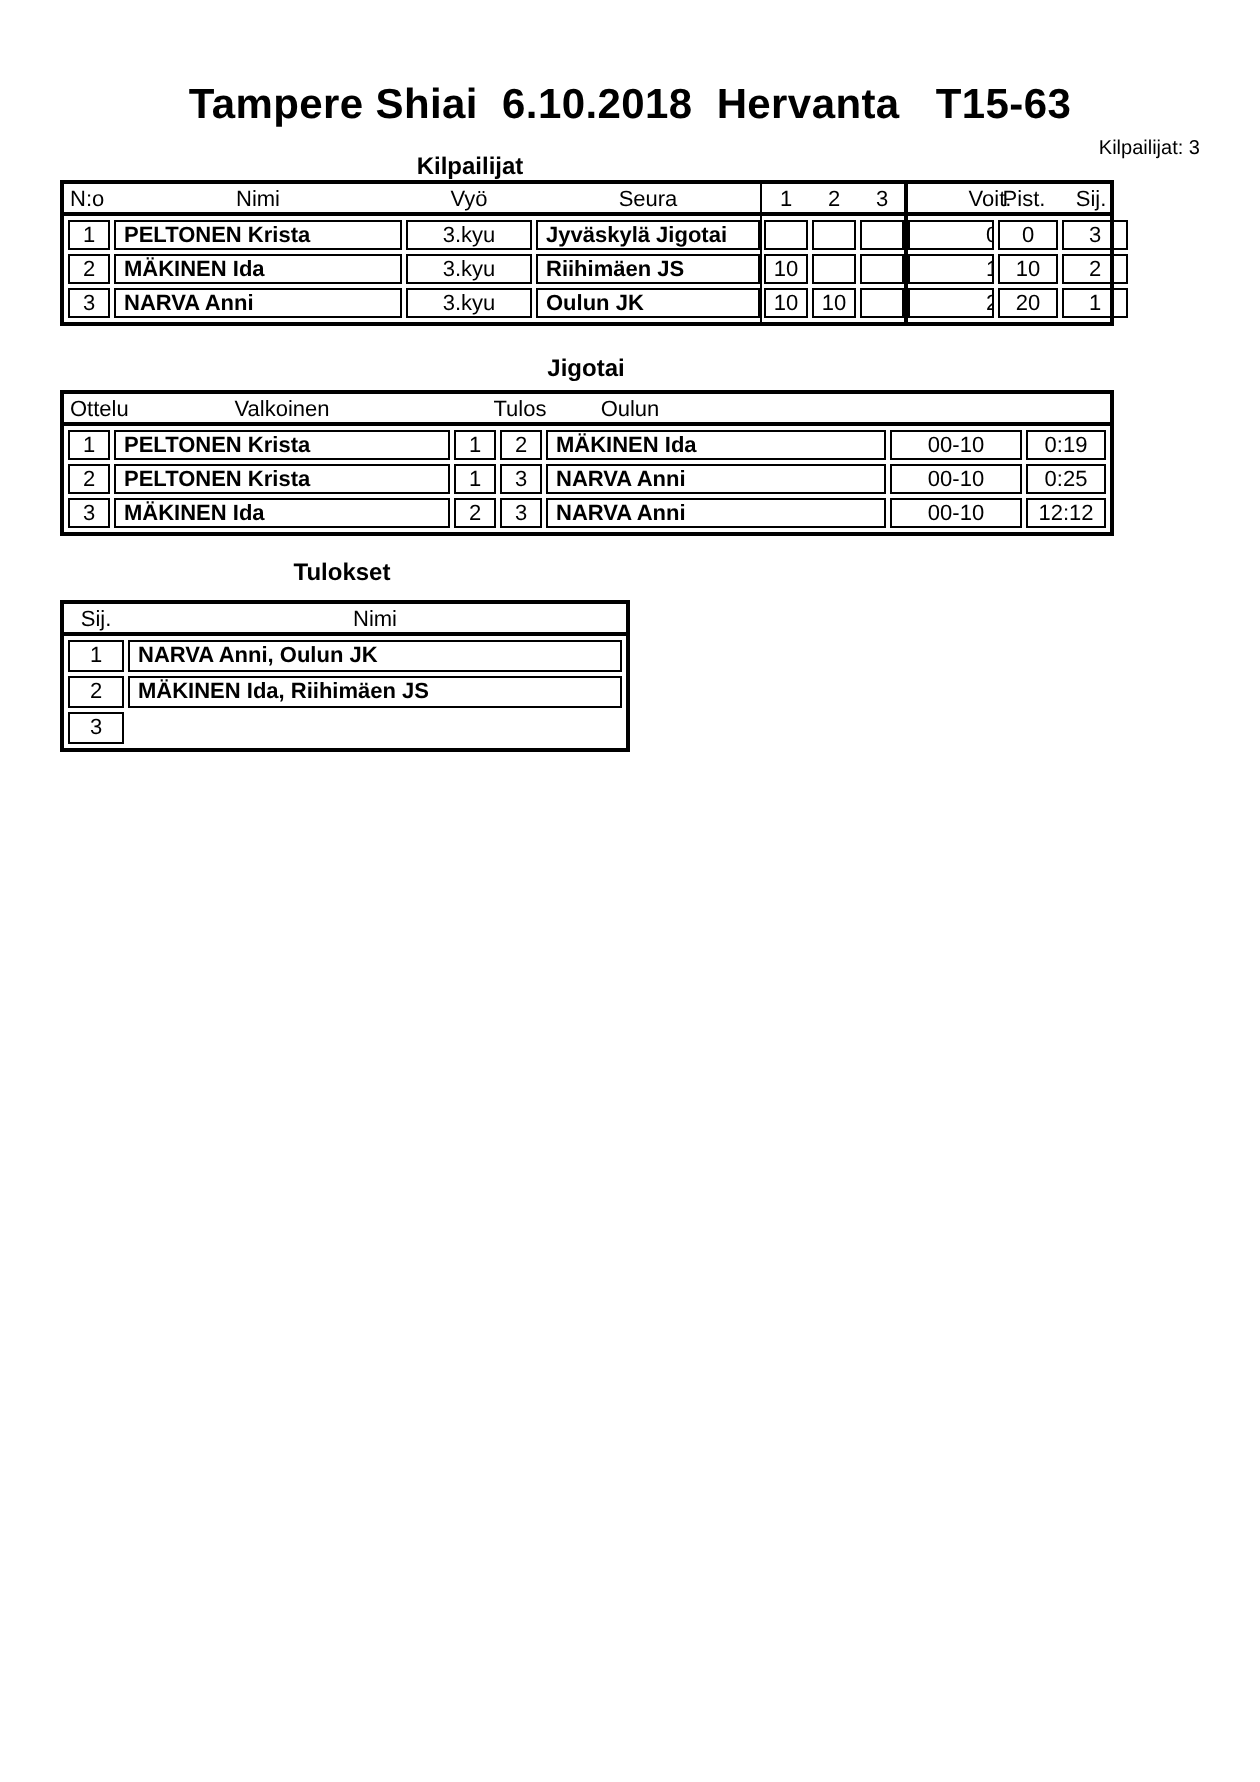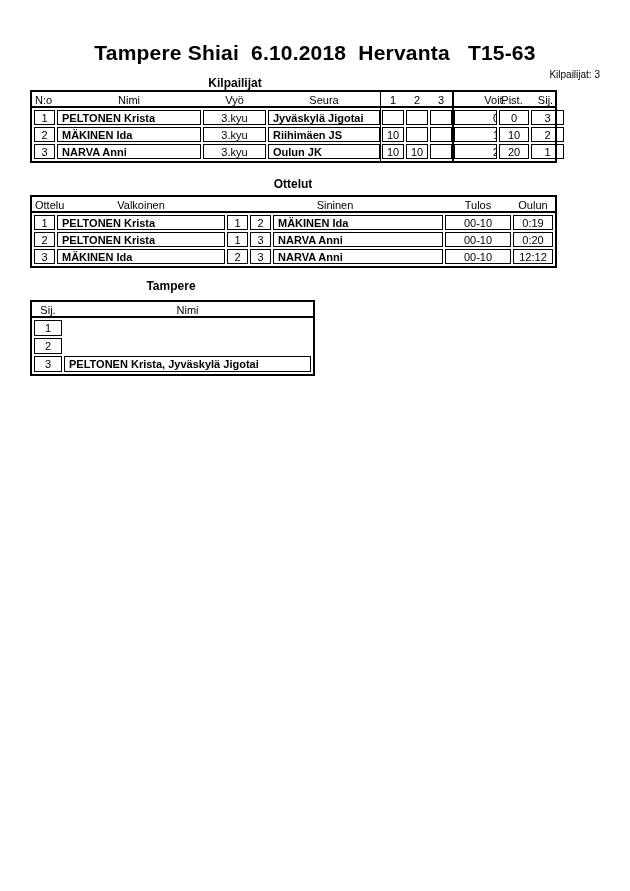--- a/index.html
+++ b/index.html
@@ -146,71 +146,71 @@
       <div class="c cw-s"></div>
       <div class="c cw-voit">2</div>
       <div class="c cw-pist">20</div>
       <div class="c cw-sij">1</div>
     </div>
   </div>
   <div class="vline thin"></div>
   <div class="vline thick"></div>
 </div>
 
-<div class="sec-title" id="title-ottelut">Ottelut</div>
+<div class="sec-title" id="title-ottelut">Jigotai</div>
 <div class="tbl" id="tbl-ottelut">
   <div class="thead">
     <div class="hc al ow-no">Ottelu</div>
     <div class="hc ow-name">Valkoinen</div>
-    <div class="hc ow-sgrp">Sininen</div>
     <div class="hc ow-tulos">Tulos</div>
     <div class="hc ow-aika">Oulun</div>
   </div>
   <div class="tbody">
     <div class="trow">
       <div class="c ow-no">1</div>
       <div class="c left ow-name">PELTONEN Krista</div>
       <div class="c ow-n">1</div>
       <div class="c ow-n">2</div>
       <div class="c left ow-sname">MÄKINEN Ida</div>
       <div class="c ow-tulos">00-10</div>
       <div class="c ow-aika">0:19</div>
     </div>
     <div class="trow">
       <div class="c ow-no">2</div>
       <div class="c left ow-name">PELTONEN Krista</div>
       <div class="c ow-n">1</div>
       <div class="c ow-n">3</div>
       <div class="c left ow-sname">NARVA Anni</div>
       <div class="c ow-tulos">00-10</div>
-      <div class="c ow-aika">0:20</div>
+      <div class="c ow-aika">0:25</div>
     </div>
     <div class="trow">
       <div class="c ow-no">3</div>
       <div class="c left ow-name">MÄKINEN Ida</div>
       <div class="c ow-n">2</div>
       <div class="c ow-n">3</div>
       <div class="c left ow-sname">NARVA Anni</div>
       <div class="c ow-tulos">00-10</div>
       <div class="c ow-aika">12:12</div>
     </div>
   </div>
 </div>
 
-<div class="sec-title" id="title-tulokset">Tampere</div>
+<div class="sec-title" id="title-tulokset">Tulokset</div>
 <div class="tbl" id="tbl-tulokset">
   <div class="thead">
     <div class="hc tw-sij">Sij.</div>
     <div class="hc tw-nimi">Nimi</div>
   </div>
   <div class="tbody">
     <div class="trow">
       <div class="c tw-sij">1</div>
+      <div class="c left tw-nimi">NARVA Anni, Oulun JK</div>
     </div>
     <div class="trow">
       <div class="c tw-sij">2</div>
+      <div class="c left tw-nimi">MÄKINEN Ida, Riihimäen JS</div>
     </div>
     <div class="trow">
       <div class="c tw-sij">3</div>
-      <div class="c left tw-nimi">PELTONEN Krista, Jyväskylä Jigotai</div>
     </div>
   </div>
 </div>
 
 </body></html>

